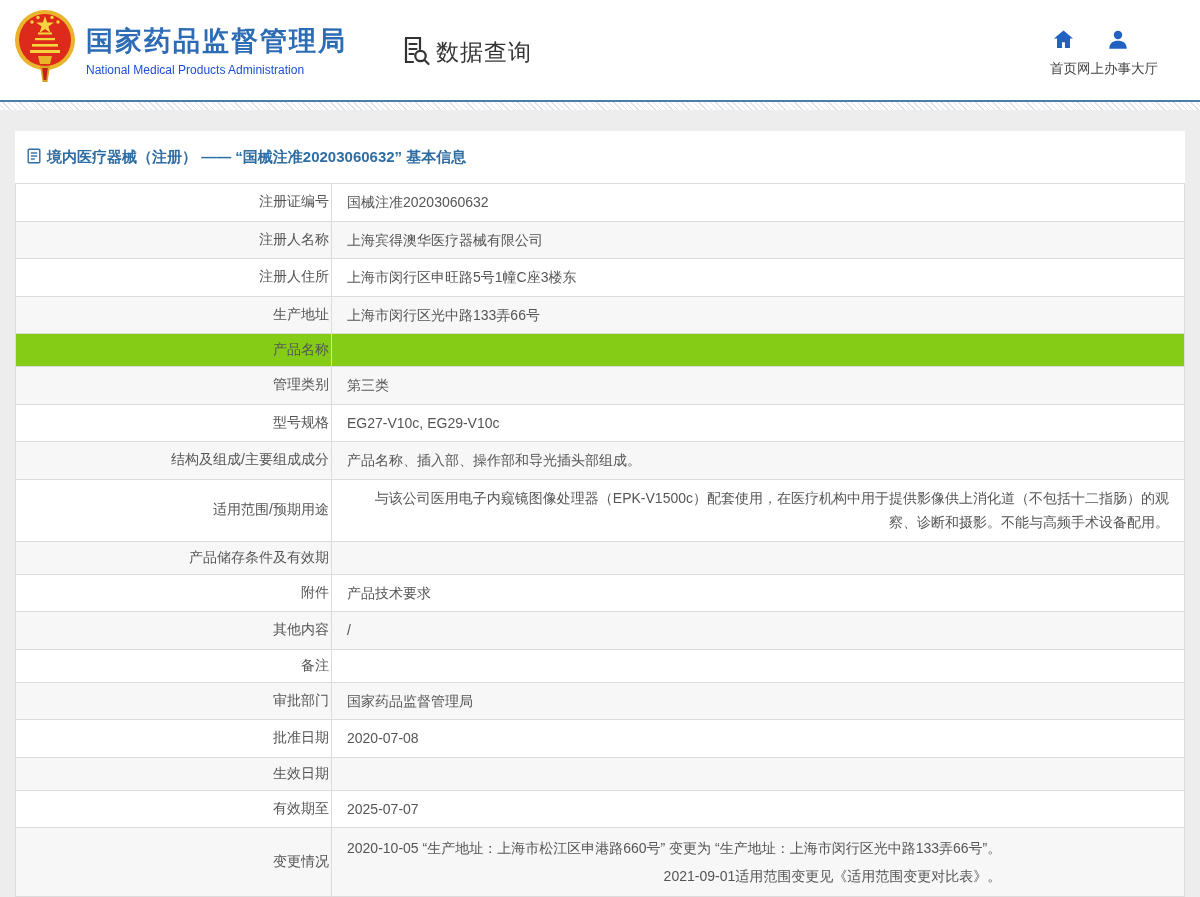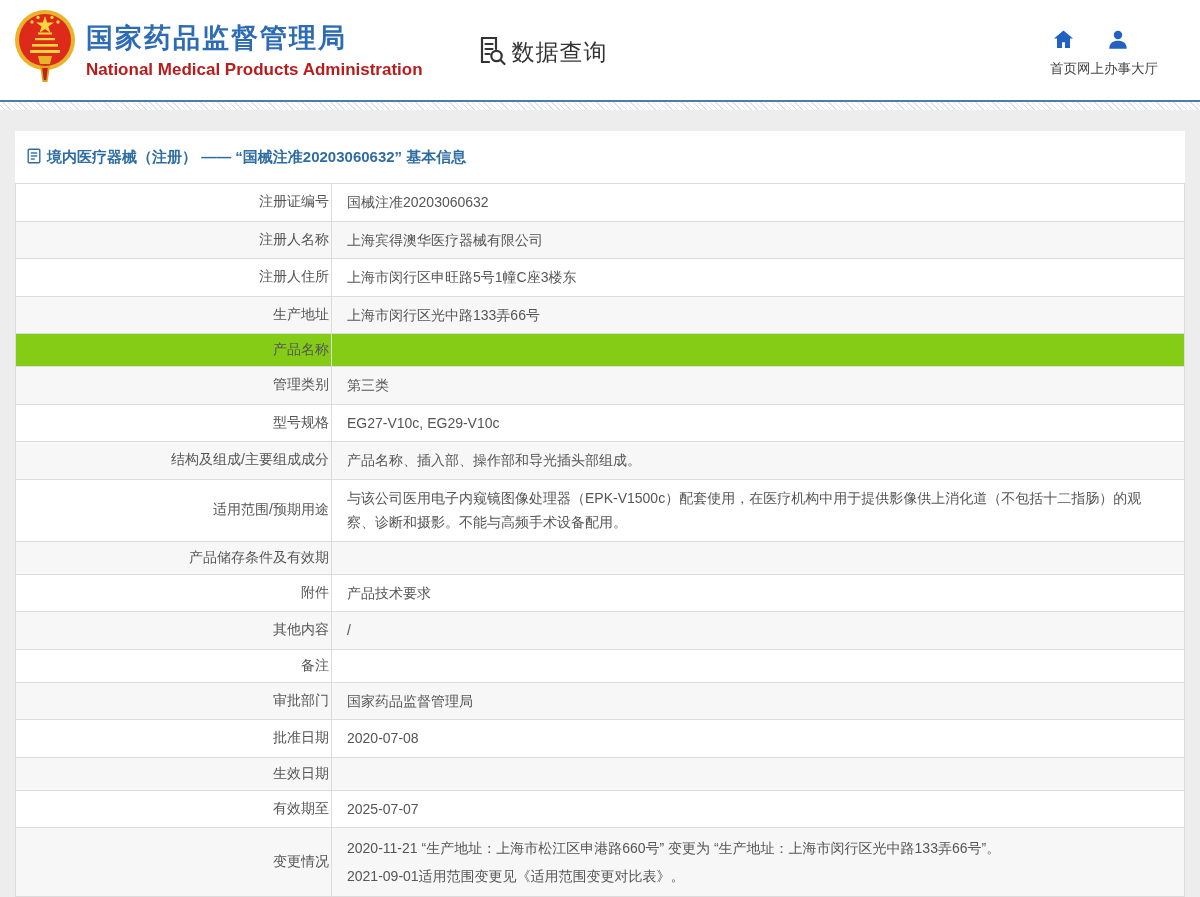--- a/index.html
+++ b/index.html
@@ -5,21 +5,21 @@
   * { margin:0; padding:0; box-sizing:border-box; }
   html,body { width:1200px; height:897px; overflow:hidden;
     font-family:"Liberation Sans","DejaVu Sans",sans-serif; background:#ededed; }
 
   
   .header { height:100px; background:#ffffff; display:flex; align-items:center;
     padding:0 42px 0 14px; }
   .logo-group { display:flex; align-items:center; cursor:pointer; }
   .agency { margin-left:10px; }
   .agency-zh { color:#2d6cb4; font-size:27px; font-weight:bold; letter-spacing:2px; }
-  .agency-en { color:#b91c1c; font-size:17px; margin-top:4px;font-weight:bold; }
+  .agency-en { color:#1d4ed8; font-size:12px; margin-top:4px; }
   .portal { display:flex; align-items:center; margin-left:52px; margin-top:4px; gap:5px; }
   .portal-title { color:#333; font-size:23px; font-weight:400; letter-spacing:1px; }
   .spacer { flex:1; }
   .nav { display:flex; margin-top:6px; }
   .nav-item { display:flex; flex-direction:column; align-items:center; gap:7px;
     font-size:13.5px; color:#444; cursor:pointer; }
 
   .header-line { height:2px; background:#4d7ea8; }
   .hatch { height:8px;
     background:repeating-linear-gradient(45deg,#ffffff 0 3px,#dfe3e7 3px 4px); }
@@ -29,21 +29,21 @@
   .card { background:#ffffff; min-height:758px; padding-bottom:7px; }
 
   .page-title { display:flex; align-items:center; gap:6px; padding:17px 12px 16px;
     color:#2e6da4; font-size:15px; font-weight:600; }
 
   .detail-table { border:1px solid #dcdcdc; }
   .row { display:flex; background:#fff; border-bottom:1px solid #dcdcdc; min-height:33px; }
   .row:last-child { border-bottom:none; }
   .row:nth-child(even) { background:#f7f7f7; }
   .row.hovered { background:#84cc16; }
-  .cell { font-size:14px; color:#555; }
+  .cell { font-size:14px; color:#555;text-align:right; }
   .cell.label { width:316px; display:flex; align-items:center; justify-content:flex-end;
     gap:3px; text-align:right; padding:6px 2px; border-right:1px solid #dcdcdc;
     line-height:1.4; }
   .cell.value { flex:1; display:flex; align-items:center; padding:6px 15px;
     line-height:1.75; }
   .value-lines { display:flex; flex-direction:column; line-height:2; }
   a.link { color:#3f86c6; text-decoration:none; cursor:pointer; }
 
   .bottom-strip { position:absolute; left:0; right:0; bottom:0; height:10px;
     background:#e3e3e3; }
@@ -199,21 +199,21 @@
         <div class="cell value"></div>
       </div>
       <div class="row">
         <div class="cell label">有效期至</div>
         <div class="cell value">2025-07-07</div>
       </div>
       <div class="row">
         <div class="cell label">变更情况</div>
         <div class="cell value">
           <div class="value-lines">
-            <span>2020-11-21 “生产地址：上海市松江区申港路660号” 变更为 “生产地址：上海市闵行区光中路133弄66号”。</span>
+            <span>2020-10-05 “生产地址：上海市松江区申港路660号” 变更为 “生产地址：上海市闵行区光中路133弄66号”。</span>
             <span>2021-09-01适用范围变更见《适用范围变更对比表》。</span>
           </div>
         </div>
       </div>
       <div class="row">
         <div class="cell label">
           
           
         </div>
         <div class="cell value">

